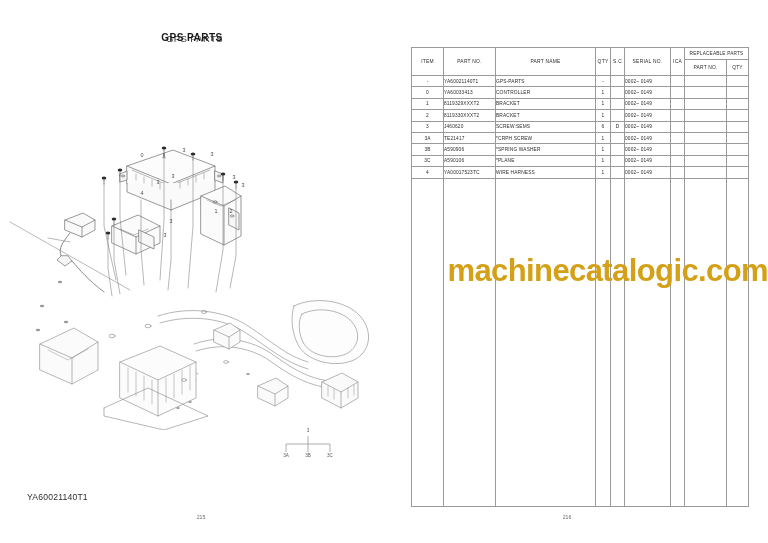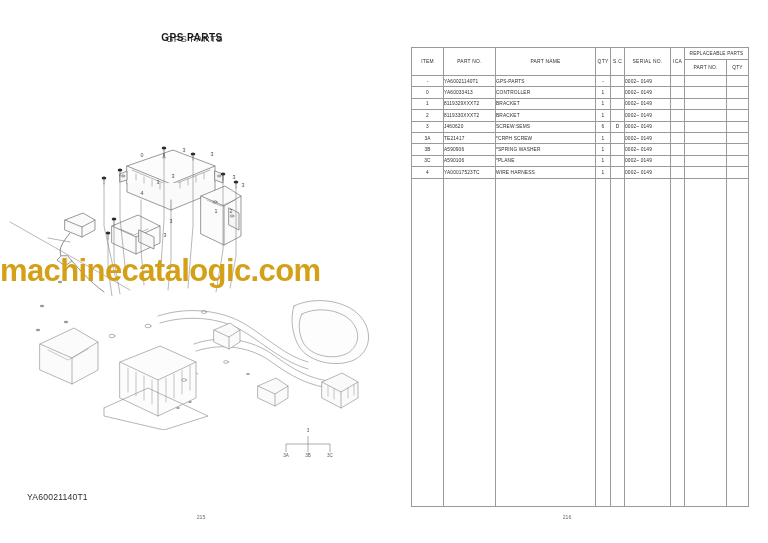--- a/index.html
+++ b/index.html
@@ -84,21 +84,21 @@
     vertical-align:bottom;padding-bottom:2.5px;letter-spacing:.2px;
   }
   tr.datarow td{height:10.4px;font-size:4.8px;letter-spacing:.15px;}
   td.c{text-align:center;}
   td.l{text-align:left;padding-left:3px;}
   tr.filler td{height:auto;}
 
   
   .watermark{
     position:absolute;left:0;top:253px;width:768px;
-    text-align:left;
+    text-align:right;
     font-size:31px;font-weight:bold;
     color:#d4a017;
     letter-spacing:-.6px;
     pointer-events:none;
     white-space:nowrap;
   }
 </style>
 </head>
 <body>
 

